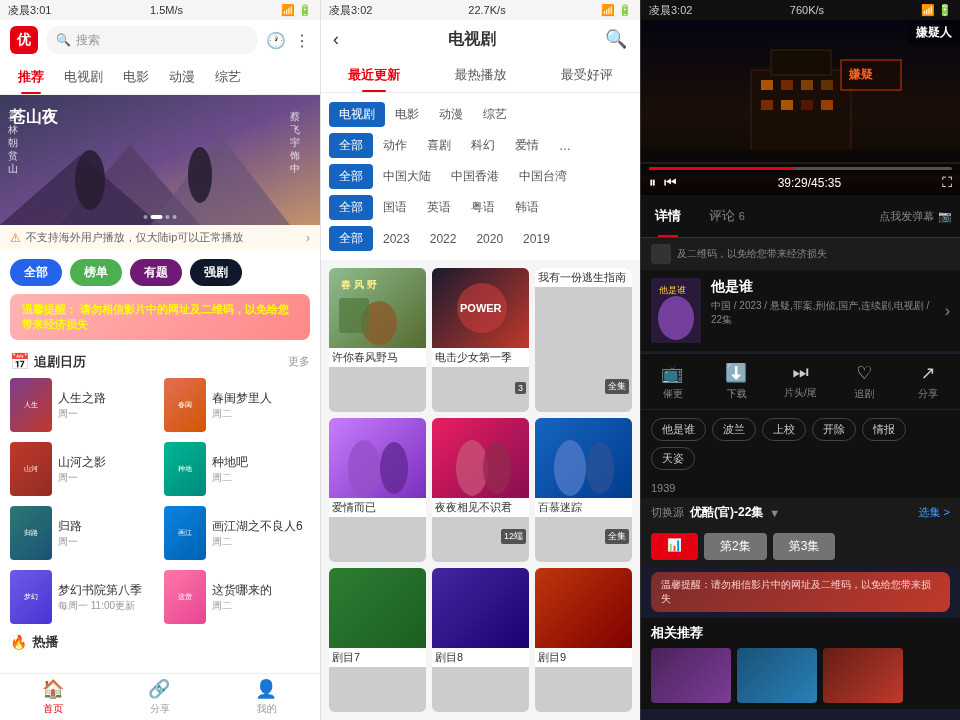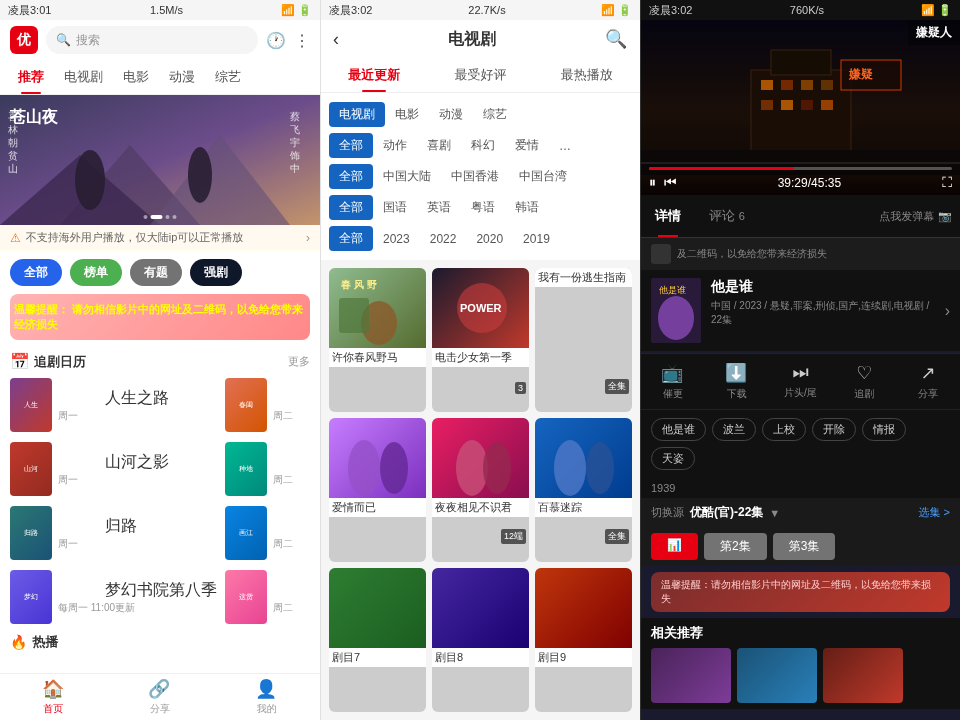--- a/index.html
+++ b/index.html
@@ -143,28 +143,28 @@
       padding: 8px 10px;
     }
     .p1-tag {
       padding: 5px 14px;
       border-radius: 20px;
       font-size: 12px;
       font-weight: bold;
     }
     .p1-tag.active { background: #2563eb; color: #fff; }
     .p1-tag.t2 { background: #4caf50; color: #fff; }
-    .p1-tag.t3 { background: #737373; color: #fff; }
+    .p1-tag.t3 { background: #701a75; color: #fff; }
     .p1-tag.t4 { background: #0f172a; color: #fff; }
 
     .p1-warning {
       margin: 0 10px 6px;
       background: linear-gradient(135deg, #ffb3b3, #ff8888);
       border-radius: 8px;
-      padding: 8px 4px;
+      padding: 8px 12px;
       font-size: 11px;
       color: #fff;
     }
     .p1-warning span { font-weight: bold; color: #ff0; }
 
     .p1-section {
       display: flex;
       justify-content: space-between;
       align-items: center;
       padding: 6px 10px 4px;
@@ -188,21 +188,21 @@
       width: 42px;
       height: 54px;
       border-radius: 4px;
       display: flex;
       align-items: center;
       justify-content: center;
       font-size: 8px;
       color: #fff;
     }
     .p1-drama-info { flex: 1; overflow: hidden; }
-    .p1-drama-name { font-size: 16px; color: #333; overflow: hidden; text-overflow: ellipsis; white-space: nowrap; margin-left: 47px; }
+    .p1-drama-name { font-size: 12px; color: #333; overflow: hidden; text-overflow: ellipsis; white-space: nowrap; }
     .p1-drama-day { font-size: 10px; color: #999; }
 
     .p1-hot-title {
       display: flex;
       align-items: center;
       gap: 5px;
       padding: 6px 10px 4px;
     }
     .p1-hot-icon { font-size: 14px; }
     .p1-hot-text { font-size: 13px; font-weight: bold; color: #333; }
@@ -828,22 +828,22 @@
   </div>
 
   <div class="p2-header">
     <span class="p2-back">‹</span>
     <span class="p2-title">电视剧</span>
     <span class="p2-search-icon">🔍</span>
   </div>
 
   <div class="p2-tabs">
     <div class="p2-tab active">最近更新</div>
+    <div class="p2-tab">最热播放</div>
     <div class="p2-tab">最受好评</div>
-    <div class="p2-tab">最热播放</div>
   </div>
 
   <div class="p2-filters">
 
     <div class="p2-filter-row">
       <div class="p2-filter-item active-blue">电视剧</div>
       <div class="p2-filter-item">电影</div>
       <div class="p2-filter-item">动漫</div>
       <div class="p2-filter-item">综艺</div>
     </div>

